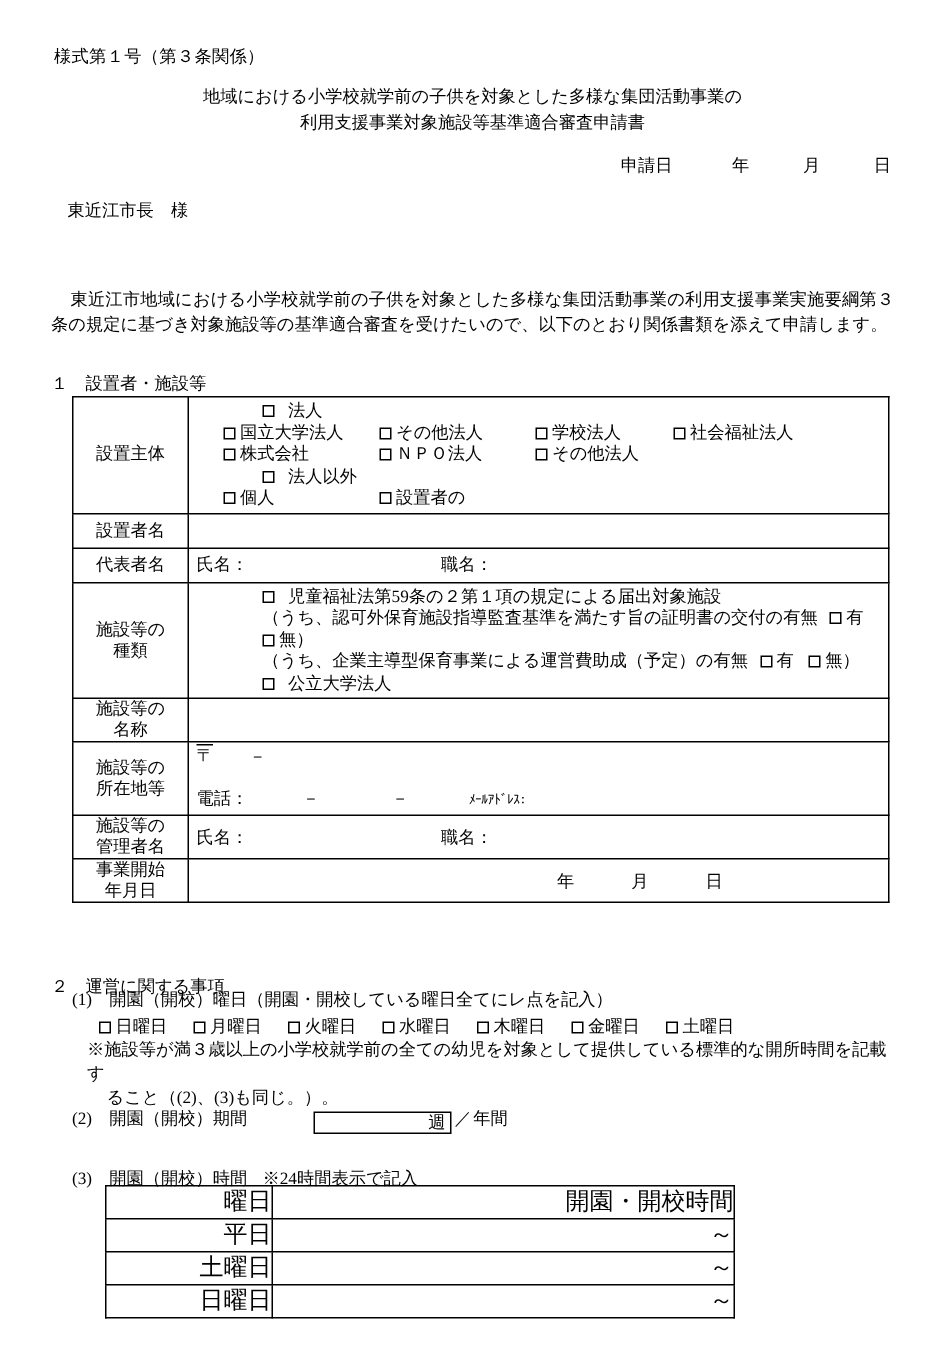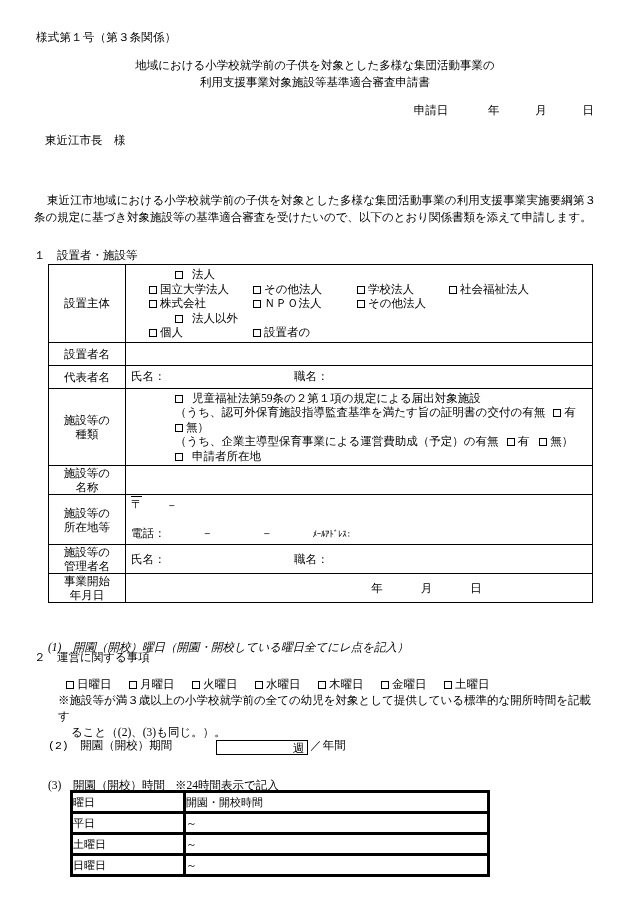--- a/index.html
+++ b/index.html
@@ -142,26 +142,26 @@
     position: relative;
     top: -1px;
   }
   .tel-line { line-height: 15px; }
   .small-kana { font-size: 9px; letter-spacing: -0.3px; }
 
   .pos-col { display: inline-block; }
 
   
   .s2 { position: absolute; font-size: 11.5px; }
-  #s2-1 { left: 48px; top: 640px; font-style: italic; }
+  #s2-1 { left: 48px; top: 659px; }
   #s2-days { left: 66px; top: 677px; width: 520px; }
   #s2-days .d { display: inline-block; width: 63px; }
   #s2-note { left: 58px; top: 692px; width: 536px; line-height: 16px; }
   #s2-note .n2 { display: block; margin-left: 13px; }
-  #s2-2 { left: 48px; top: 738px; font-family: Liberation Mono, monospace; }
+  #s2-2 { left: 48px; top: 738px; }
   #s2-3 { left: 48px; top: 778px; }
 
   .week-box {
     display: inline-block;
     border: 1px solid #000;
     width: 92px;
     height: 15px;
     line-height: 15px;
     text-align: right;
     padding-right: 3px;
@@ -169,24 +169,24 @@
     vertical-align: -3px;
   }
   .slash { margin: 0 1px 0 2px; }
 
   #table2 {
     left: 70px;
     top: 790px;
     width: 420px;
   }
   #table2 td {
-    border: 3px solid #000000;
-    text-align: left;
+    border: 1px solid #000000;
+    text-align: right;
     height: 18px;
-    font-size: 11px;
+    font-size: 16px;
   }
   #table2 td.c1 { width: 110px; }
   .tilde { letter-spacing: 0; }
 </style>
 </head>
 <body>
 
 <div class="page">
 
   <div class="form-no">様式第１号（第３条関係）</div>
@@ -260,21 +260,21 @@
           <div class="sub-row">
             <span class="cb"></span><span style="display:inline-block;width:6px;"></span><span>児童福祉法第59条の２第１項の規定による届出対象施設</span>
           </div>
           <div class="sub-row">
             <span>（うち、認可外保育施設指導監査基準を満たす旨の証明書の交付の有無</span><span style="display:inline-block;width:8px"></span><span class="cbl"><span class="cb"></span><span>有</span></span><span style="display:inline-block;width:10px"></span><span class="cbl"><span class="cb"></span><span>無</span></span><span>）</span>
           </div>
           <div class="sub-row">
             <span>（うち、企業主導型保育事業による運営費助成（予定）の有無</span><span style="display:inline-block;width:8px"></span><span class="cbl"><span class="cb"></span><span>有</span></span><span style="display:inline-block;width:10px"></span><span class="cbl"><span class="cb"></span><span>無</span></span><span>）</span>
           </div>
           <div class="sub-row">
-            <span class="cb"></span><span style="display:inline-block;width:6px;"></span><span>申請者所在地</span>
+            <span class="cb"></span><span style="display:inline-block;width:6px;"></span><span>公立大学法人</span>
           </div>
         </td>
       </tr>
 
       <tr>
         <td class="lbl">
           <div>施設等の</div>
           <div>名称</div>
         </td>
         <td class="val"></td>

